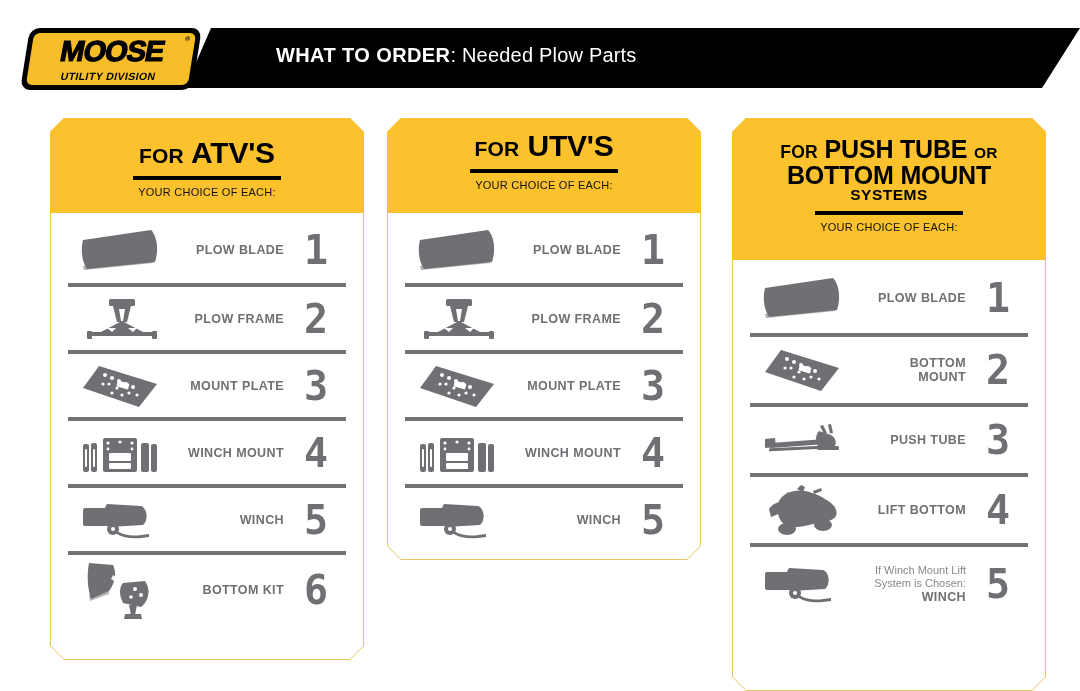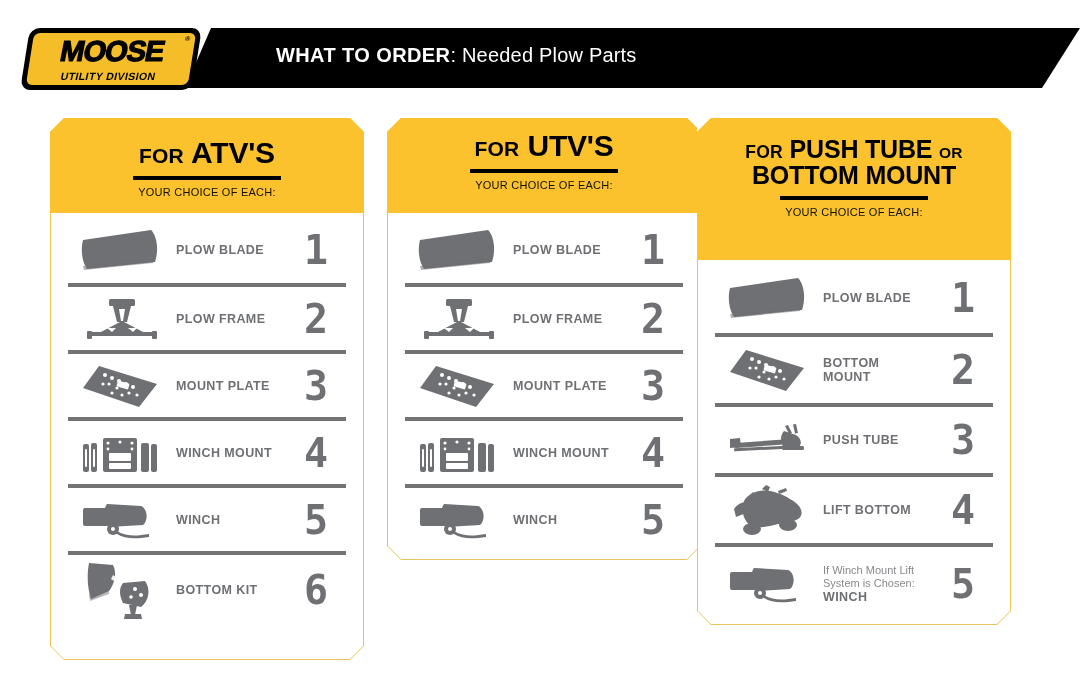--- a/index.html
+++ b/index.html
@@ -196,21 +196,21 @@
   .row-icon {
     width: 108px;
     flex: 0 0 108px;
     display: flex;
     align-items: center;
     justify-content: center;
     color: #6E7073;
   }
   .row-label {
     flex: 1 1 auto;
-    text-align: left;
+    text-align: right;
     color: #6E7073;
     font-weight: bold;
     font-stretch: condensed;
     font-size: 12.5px;
     letter-spacing: .4px;
   }
   .row-label .note {
     display: block;
     font-weight: normal;
     font-stretch: normal;
@@ -511,31 +511,32 @@
           </g>
             </svg>
         </div>
         <div class="row-label">WINCH</div>
         <div class="row-num">5</div>
       </div>
 
     </div>
   </div>
 
-  <div class="card" style="left:697px; top:118px; width:314px; height:507px;">
+  <div class="card" style="left:732px; top:118px; width:314px; height:573px;">
     <div class="card-border"></div>
     <div class="card-fill"></div>
 
     <div class="card-head" style="height:142px; padding-top:18px;">
       <div class="head-title" style="font-size:25px;">
         <span class="for">FOR</span>
         <span>PUSH TUBE</span>
         <span class="or">OR</span>
         <br>
         <span>BOTTOM MOUNT</span>
+        <span class="sys">SYSTEMS</span>
       </div>
       <div class="head-rule"></div>
       <div class="head-sub">YOUR CHOICE OF EACH:</div>
     </div>
 
     <div class="rows" style="top:145px;">
 
       <div class="row" style="height:70px;">
         <div class="row-icon">
           <svg width="86" height="44" viewBox="0 0 86 44">

